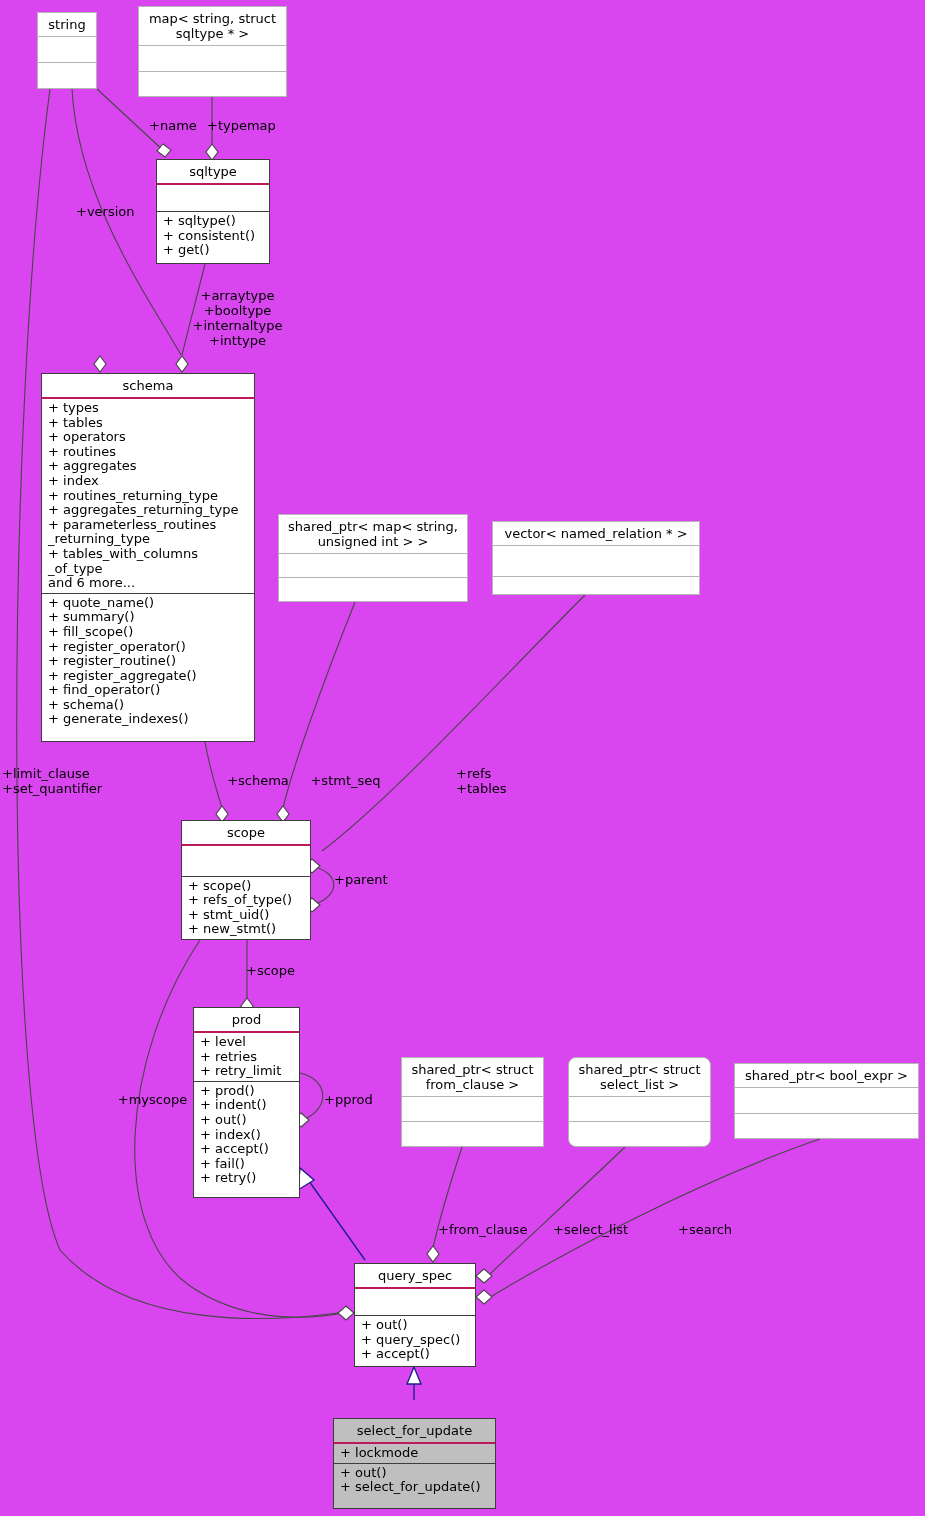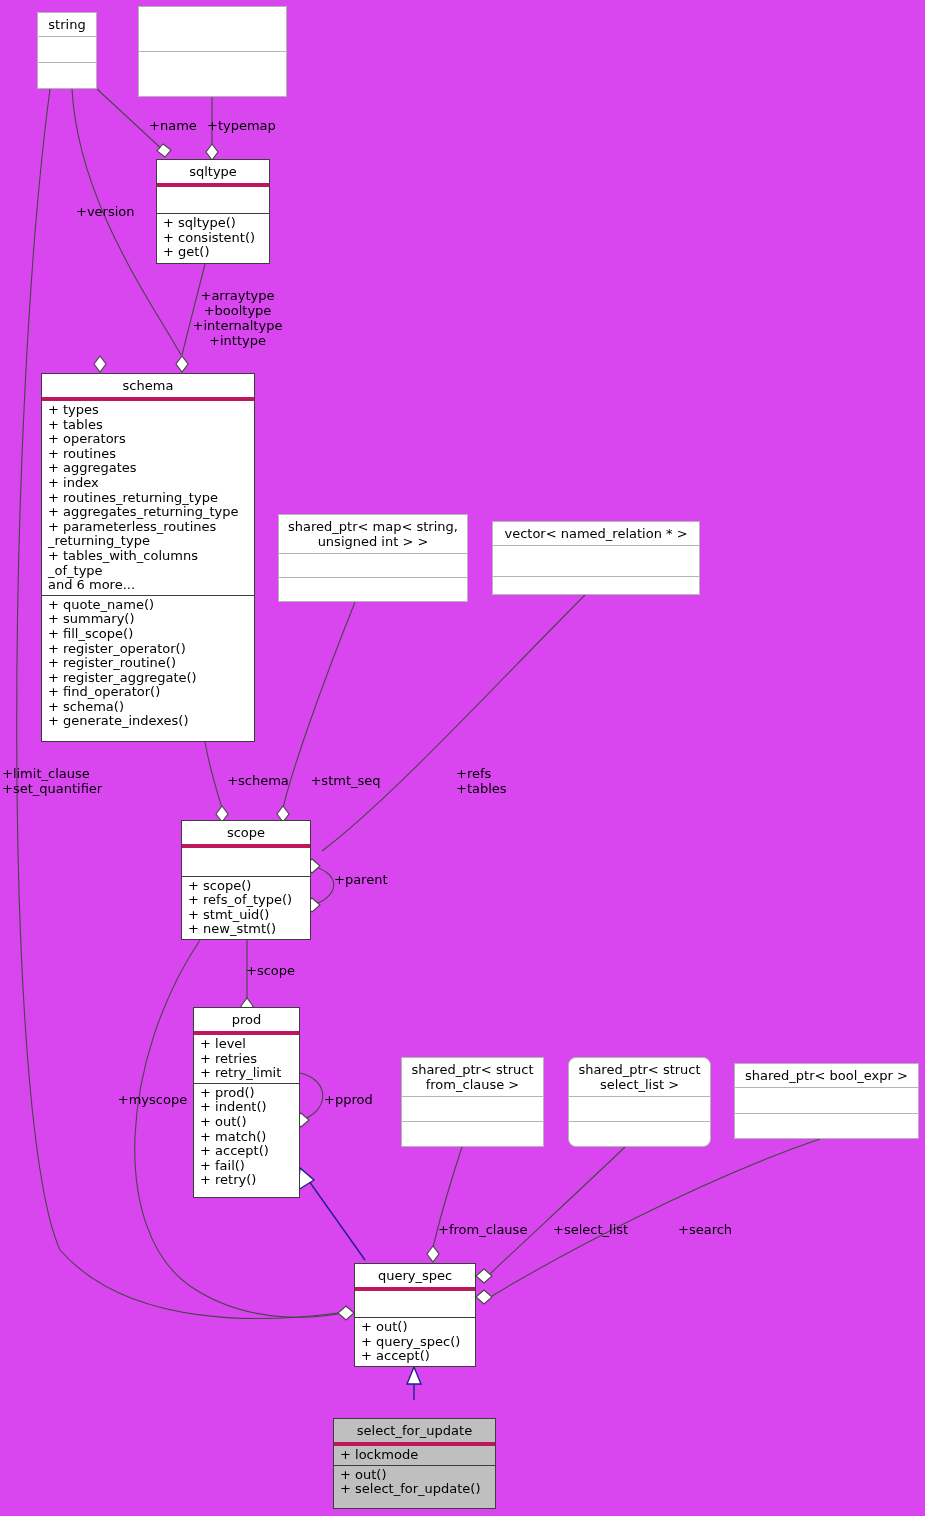--- a/index.html
+++ b/index.html
@@ -43,21 +43,21 @@
   }
   .uml-title {
     text-align: center;
     font-size: 13px;
     color: #000000;
     line-height: 15px;
     padding: 4px 3px 4px 3px;
   }
   .uml-box.solid > .uml-title,
   .uml-box.filled > .uml-title {
-    border-bottom: 4px solid #be185d;
+    border-bottom: 2px solid #be185d;
   }
   .uml-box.light > .uml-title {
     border-bottom: 1px solid #b5b5b5;
   }
   .uml-section {
     font-size: 13px;
     color: #000000;
     line-height: 14.6px;
     padding: 2px 3px 2px 6px;
     white-space: pre;
@@ -166,20 +166,22 @@
     </g>
   </svg>
 
   <div class="uml-box light" style="left:37px; top:12px; width:60px; height:77px;">
     <div class="uml-title">string</div>
     <div class="uml-section empty" style="flex:1"></div>
     <div class="uml-section empty" style="flex:1"></div>
   </div>
 
   <div class="uml-box light" style="left:138px; top:6px; width:149px; height:91px;">
+    <div class="uml-title">map&lt; string, struct
+sqltype * &gt;</div>
     <div class="uml-section empty" style="flex:1"></div>
     <div class="uml-section empty" style="flex:1"></div>
   </div>
 
   <div class="uml-box solid" style="left:156px; top:159px; width:114px; height:105px;">
     <div class="uml-title">sqltype</div>
     <div class="uml-section empty" style="height:22px"></div>
     <div class="uml-section" style="flex:1">+ sqltype()
 + consistent()
 + get()</div>
@@ -234,21 +236,21 @@
   </div>
 
   <div class="uml-box solid" style="left:193px; top:1007px; width:107px; height:191px;">
     <div class="uml-title">prod</div>
     <div class="uml-section">+ level
 + retries
 + retry_limit</div>
     <div class="uml-section" style="flex:1">+ prod()
 + indent()
 + out()
-+ match()
++ index()
 + accept()
 + fail()
 + retry()</div>
   </div>
 
   <div class="uml-box light" style="left:401px; top:1057px; width:143px; height:90px;">
     <div class="uml-title">shared_ptr&lt; struct
 from_clause &gt;</div>
     <div class="uml-section empty" style="flex:1"></div>
     <div class="uml-section empty" style="flex:1"></div>

